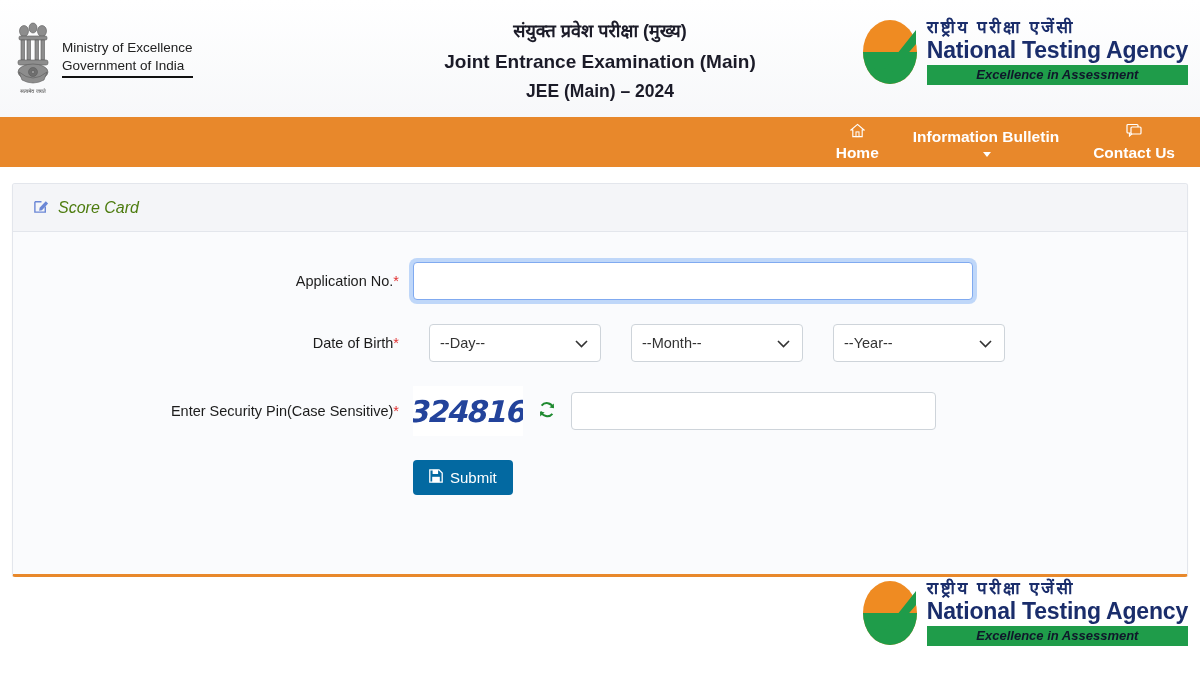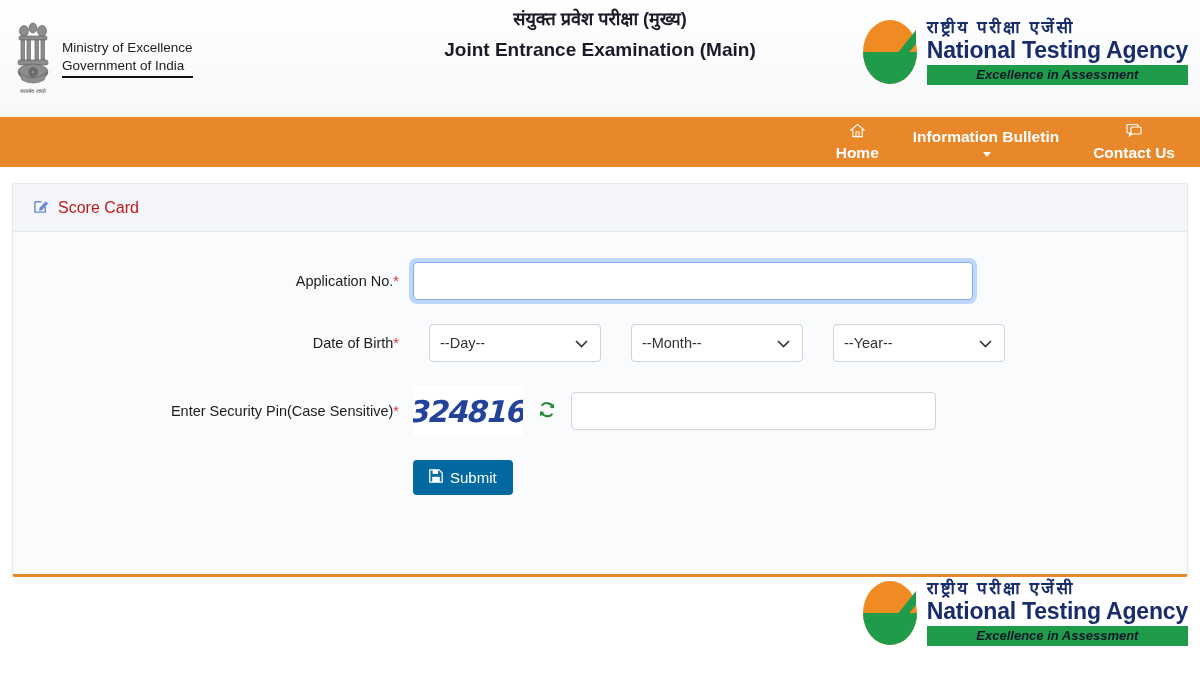--- a/index.html
+++ b/index.html
@@ -43,21 +43,21 @@
   .dept-l1 {
     font-size: 14.5px; font-weight: bold; color: #111;
     letter-spacing: -0.1px; white-space: nowrap;
   }
   .dept-l2, .dept-l3 {
     font-size: 13.5px; color: #222; white-space: nowrap;
   }
 
   .title-block {
     position: absolute;
-    left: 0; right: 0; top: 8px;
+    left: 0; right: 0; top: 20px;
     text-align: center;
     pointer-events: none;
   }
   .title-hi {
     font-size: 18px; font-weight: bold; color: #1b1b28;
     margin-bottom: 7px; line-height: 1.25;
   }
   .title-en {
     font-size: 19px; font-weight: bold; color: #1b1b28;
     margin-bottom: 8px; line-height: 1.25;
@@ -142,22 +142,23 @@
   }
   .card-head {
     background: #f4f5f8;
     border-bottom: 1px solid #e3e6ec;
     padding: 13px 20px;
     display: flex;
     align-items: center;
     gap: 8px;
   }
   .card-head-title {
-    color: #b91c1c;
+    color: #4d7c0f;
     font-size: 16px;
+    font-style: italic;
   }
   .card-body { padding: 30px 0 0 0; }
 
   .form-row {
     display: flex;
     align-items: center;
     margin-bottom: 24px;
   }
   .form-label {
     width: 400px;
@@ -281,20 +282,21 @@
       </svg>
       <div class="dept-text">
         <div class="dept-l2">Ministry of Excellence</div>
         <div class="dept-l3">Government of India</div>
       </div>
     </div>
 
     <div class="title-block">
       <div class="title-hi">संयुक्त प्रवेश परीक्षा (मुख्य)</div>
       <div class="title-en">Joint Entrance Examination (Main)</div>
+      <div class="title-jee">JEE (Main) – 2024</div>
     </div>
 
     <div class="nta-logo header-logo">
       <div class="nta-mark">
         <svg width="62" height="72" viewBox="0 0 62 72" aria-hidden="true">
           <ellipse cx="31" cy="36" rx="27" ry="32" fill="#ef8b22"></ellipse>
           <path d="M58 36 A27 32 0 0 1 31 68 A27 32 0 0 1 4 36 L58 36 Z" fill="#1f9c4a"></path>
           <path d="M55 18 L31 56 L12 40" fill="none" stroke="#1f9c4a" stroke-width="0"></path>
           <path d="M10 36 L26 53 L57 14 L57 28 L27 63 L6 44 Z" fill="#1f9c4a"></path>
           <path d="M10 36 L26 53 L57 14 L57 20 L26 58 L9 40 Z" fill="#ffffff" opacity="0"></path>

